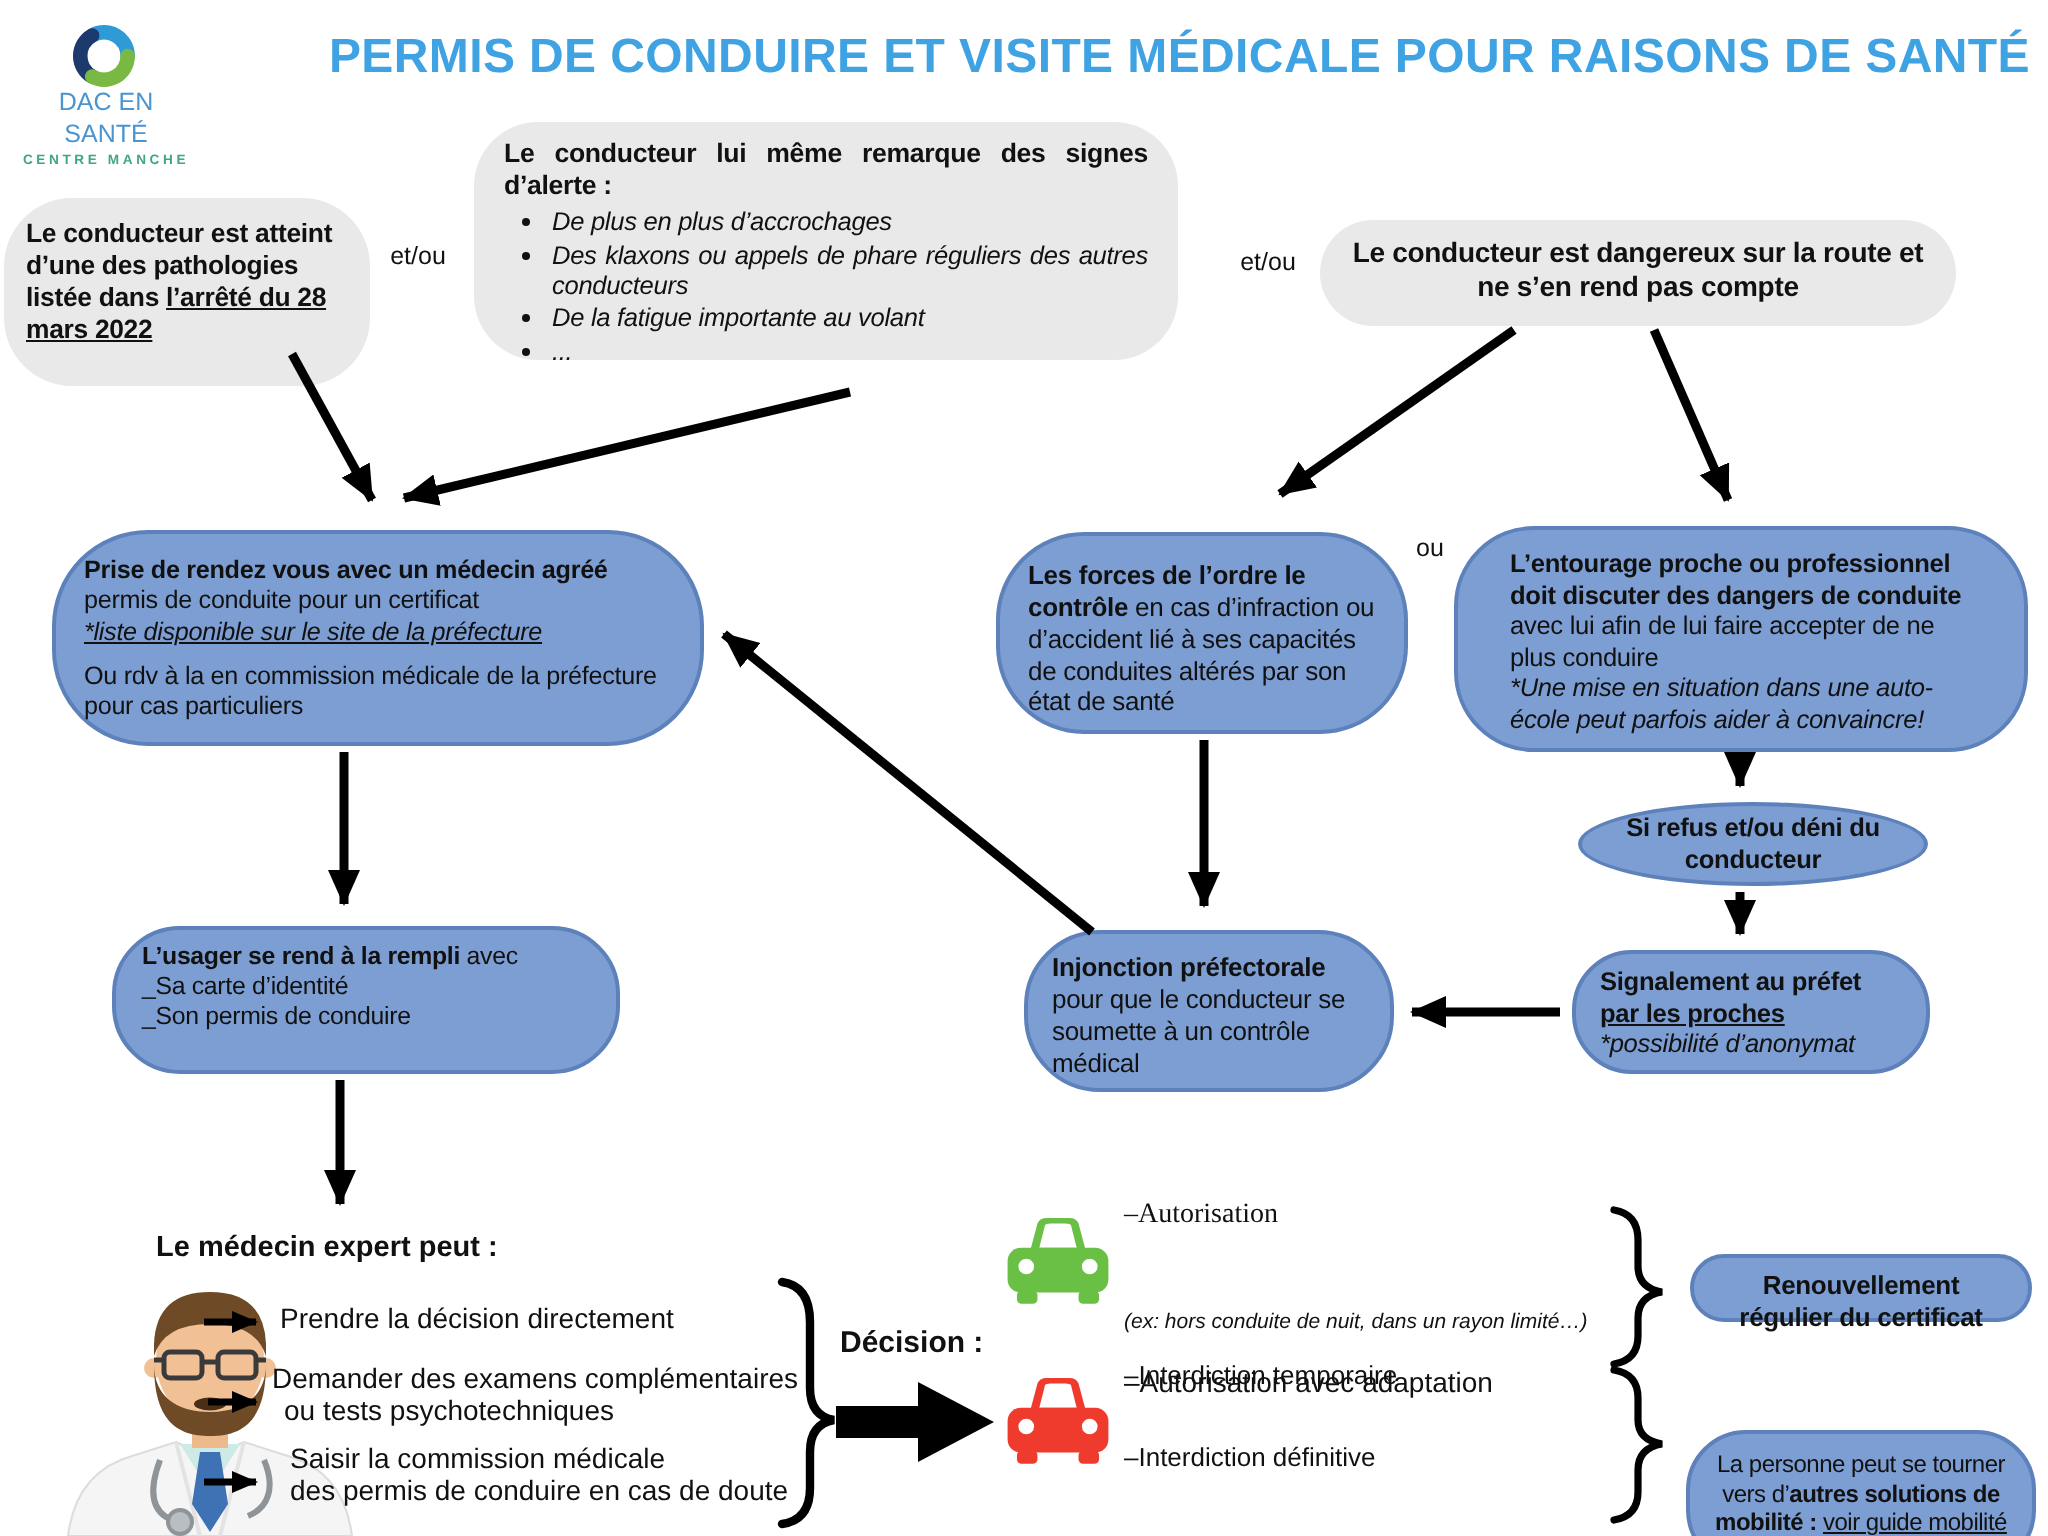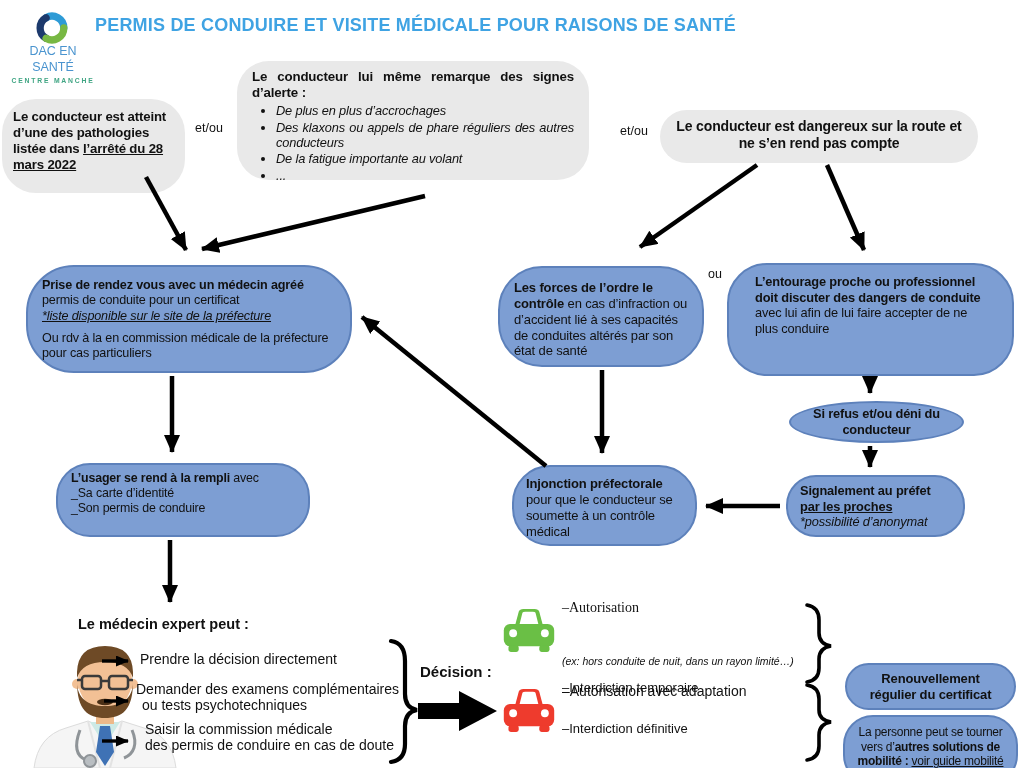--- a/index.html
+++ b/index.html
@@ -8,21 +8,21 @@
   .abs{position:absolute;box-sizing:border-box;}
   .bubble{position:absolute;box-sizing:border-box;line-height:1.22;letter-spacing:-0.15px;}
   .gray{background:var(--bubble_gray);}
   .blue{background:var(--bubble_blue);border:2px solid var(--bubble_blue_border);}
   .b{font-weight:bold;}
   .i{font-style:italic;}
   .u{text-decoration:underline;}
   .nw{white-space:nowrap;}
   .ctr{text-align:center;}
   .link{cursor:pointer;}
-  #title{font-weight:bold;color:var(--title_blue);font-size:18px;text-align:left;letter-spacing:0.2px;}
+  #title{font-weight:bold;color:var(--title_blue);font-size:24px;text-align:right;letter-spacing:0.2px;}
   #logo-text{color:var(--logo_blue);font-size:12.5px;text-align:center;line-height:1.25;}
   #logo-sub{color:var(--logo_green);font-size:6.8px;letter-spacing:1.8px;font-weight:bold;margin-top:2px;}
   .conn{font-size:12.5px;text-align:center;}
   ul.alerts{margin:2px 0 0 0;padding-left:24px;font-style:italic;font-size:12.8px;line-height:1.2;text-align:justify;}
   ul.alerts li{margin:0 0 1px 0;}
   .opt{font-size:14px;line-height:1.16;}
   svg{display:block;}
   .overlay{position:absolute;left:0;top:0;pointer-events:none;}
 </style>
 </head>
@@ -73,20 +73,21 @@
   </div>
 
   <div class="bubble blue" style="left:498px;top:266px;width:206px;height:101px;border-radius:44px;padding:12px 14px;font-size:13px;">
     <span class="b">Les forces de l’ordre le contrôle</span><span> en cas d’infraction ou d’accident lié à ses capacités de conduites altérés par son état de santé</span>
   </div>
 
   <div class="abs conn" style="left:702px;top:267px;width:26px;">ou</div>
 
   <div class="bubble blue" style="left:727px;top:263px;width:287px;height:113px;border-radius:40px;padding:9px 26px;font-size:12.8px;">
     <span class="b">L’entourage proche ou professionnel doit discuter des dangers de conduite</span><span> avec lui afin de lui faire accepter de ne plus conduire</span>
+    <div class="i">*Une mise en situation dans une auto-école peut parfois aider à convaincre!</div>
   </div>
 
   <div class="bubble blue" style="left:789px;top:401px;width:175px;height:42px;border-radius:50%;padding:4px 14px;font-size:12.8px;font-weight:bold;text-align:center;display:flex;align-items:center;justify-content:center;">
     <span>Si refus et/ou déni du conducteur</span>
   </div>
 
   <div class="bubble blue" style="left:786px;top:475px;width:179px;height:62px;border-radius:30px;padding:6px 12px;font-size:12.8px;">
     <div class="b nw">Signalement au préfet</div>
     <div><span class="b u link">par les proches</span></div>
     <div class="i">*possibilité d’anonymat</div>
@@ -159,21 +160,21 @@
     <path d="M20,19 L23,7 Q23.5,6 26,6 L34,6 Q36.5,6 37,7 L40,19 Z" fill="#fff"></path>
     <rect x="3" y="19" width="54" height="24" rx="7" fill="#ee3b2d"></rect>
     <circle cx="13" cy="29" r="4.2" fill="#fff"></circle>
       <circle cx="47" cy="29" r="4.2" fill="#fff"></circle>
     <rect x="8" y="42" width="11" height="7" rx="2.5" fill="#ee3b2d"></rect>
     <rect x="41" y="42" width="11" height="7" rx="2.5" fill="#ee3b2d"></rect>
   </svg>
   <div class="abs" style="left:562px;top:680px;font-size:13px;">–Interdiction temporaire</div>
   <div class="abs" style="left:562px;top:721px;font-size:13px;">–Interdiction définitive</div>
 
-  <div class="bubble blue ctr" style="left:845px;top:627px;width:171px;height:47px;border-radius:24px;padding:6px 4px;font-size:13px;font-weight:bold;margin-top:36px;">
+  <div class="bubble blue ctr" style="left:845px;top:627px;width:171px;height:34px;border-radius:24px;padding:6px 4px;font-size:13px;font-weight:bold;">
     <div class="nw">Renouvellement</div>
     <div class="nw">régulier du certificat</div>
   </div>
 
   <div class="bubble blue ctr" style="left:843px;top:715px;width:175px;height:70px;border-radius:30px;padding:8px 7px;font-size:12px;letter-spacing:-0.25px;">
     <span>La personne peut se tourner vers d’</span><span class="b">autres solutions de mobilité</span><span class="b"> : </span><span class="u link">voir guide mobilité</span>
   </div>
 
   <svg class="overlay" width="1024" height="768" viewBox="0 0 1024 768">
     <defs>

